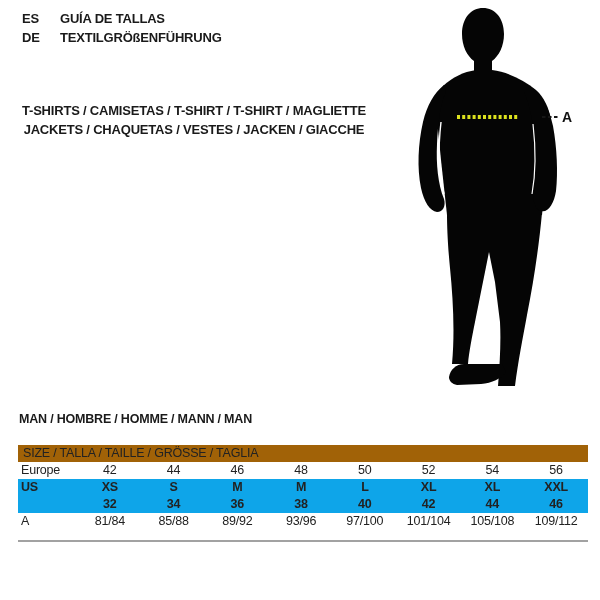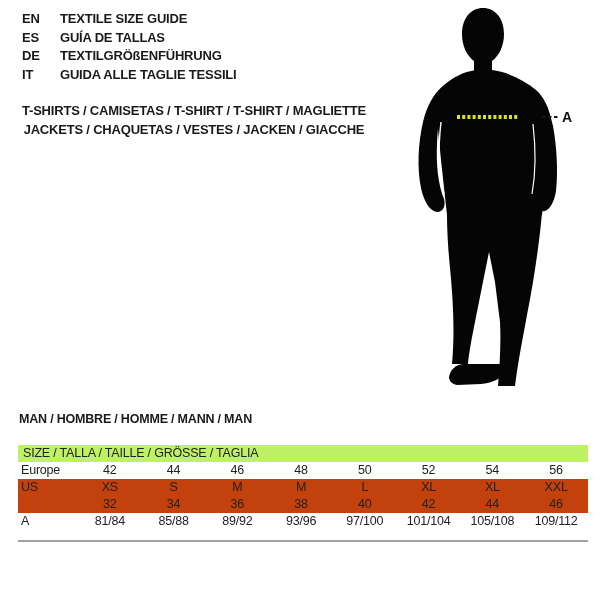--- a/index.html
+++ b/index.html
@@ -24,58 +24,50 @@
 
   
   .figure-svg { position:absolute; left:395px; top:5px; width:190px; height:390px; }
 
   
   .section-title { position:absolute; left:19px; top:412px; font-weight:bold; font-size:12.5px; letter-spacing:-0.2px; }
 
   
   .table-wrap { position:absolute; left:18px; top:445px; width:570px; }
   .table-header {
-    height:17px; line-height:17px; background:#bef264;
+    height:17px; line-height:17px; background:#a16207;
     font-size:12.5px; color:#222; padding-left:5px; letter-spacing:-0.2px;
   }
   table { width:100%; border-collapse:collapse; table-layout:fixed; }
   td {
     height:17px; line-height:17px; text-align:center;
     font-size:12.5px; color:#222; padding:0; letter-spacing:-0.2px;
     overflow:hidden; white-space:nowrap;
   }
   td.label-cell { text-align:left; padding-left:3px; }
   col.c-label { width:60px; }
-  tr.shaded { background:#c2410c; }
+  tr.shaded { background:#0ea5e9;font-weight:bold; }
   .table-bottom-rule { margin-top:10px; border-top:2px solid #a2a2a2; }
 
   
   .footnote { position:absolute; left:19px; top:546px; font-weight:bold; font-size:12.5px; letter-spacing:-0.2px; }
 </style>
 </head>
 <body>
 
 <div class="page">
 
   <div class="lang-list">
       <div class="lang-row">
-        <span class="lang-code">EN</span>
-        <span>TEXTILE SIZE GUIDE</span>
-      </div>
-      <div class="lang-row">
         <span class="lang-code">ES</span>
         <span>GUÍA DE TALLAS</span>
       </div>
       <div class="lang-row">
         <span class="lang-code">DE</span>
         <span>TEXTILGRÖßENFÜHRUNG</span>
-      </div>
-      <div class="lang-row">
-        <span class="lang-code">IT</span>
-        <span>GUIDA ALLE TAGLIE TESSILI</span>
       </div>
     </div>
 
   <div class="garments">
       <div class="garment-line">T-SHIRTS / CAMISETAS / T-SHIRT / T-SHIRT / MAGLIETTE</div>
       <div class="garment-line">JACKETS / CHAQUETAS / VESTES / JACKEN / GIACCHE</div>
     </div>
 
   <svg class="figure-svg" viewBox="395 5 190 390" aria-hidden="true">
     <g fill="#050505" stroke="none">

